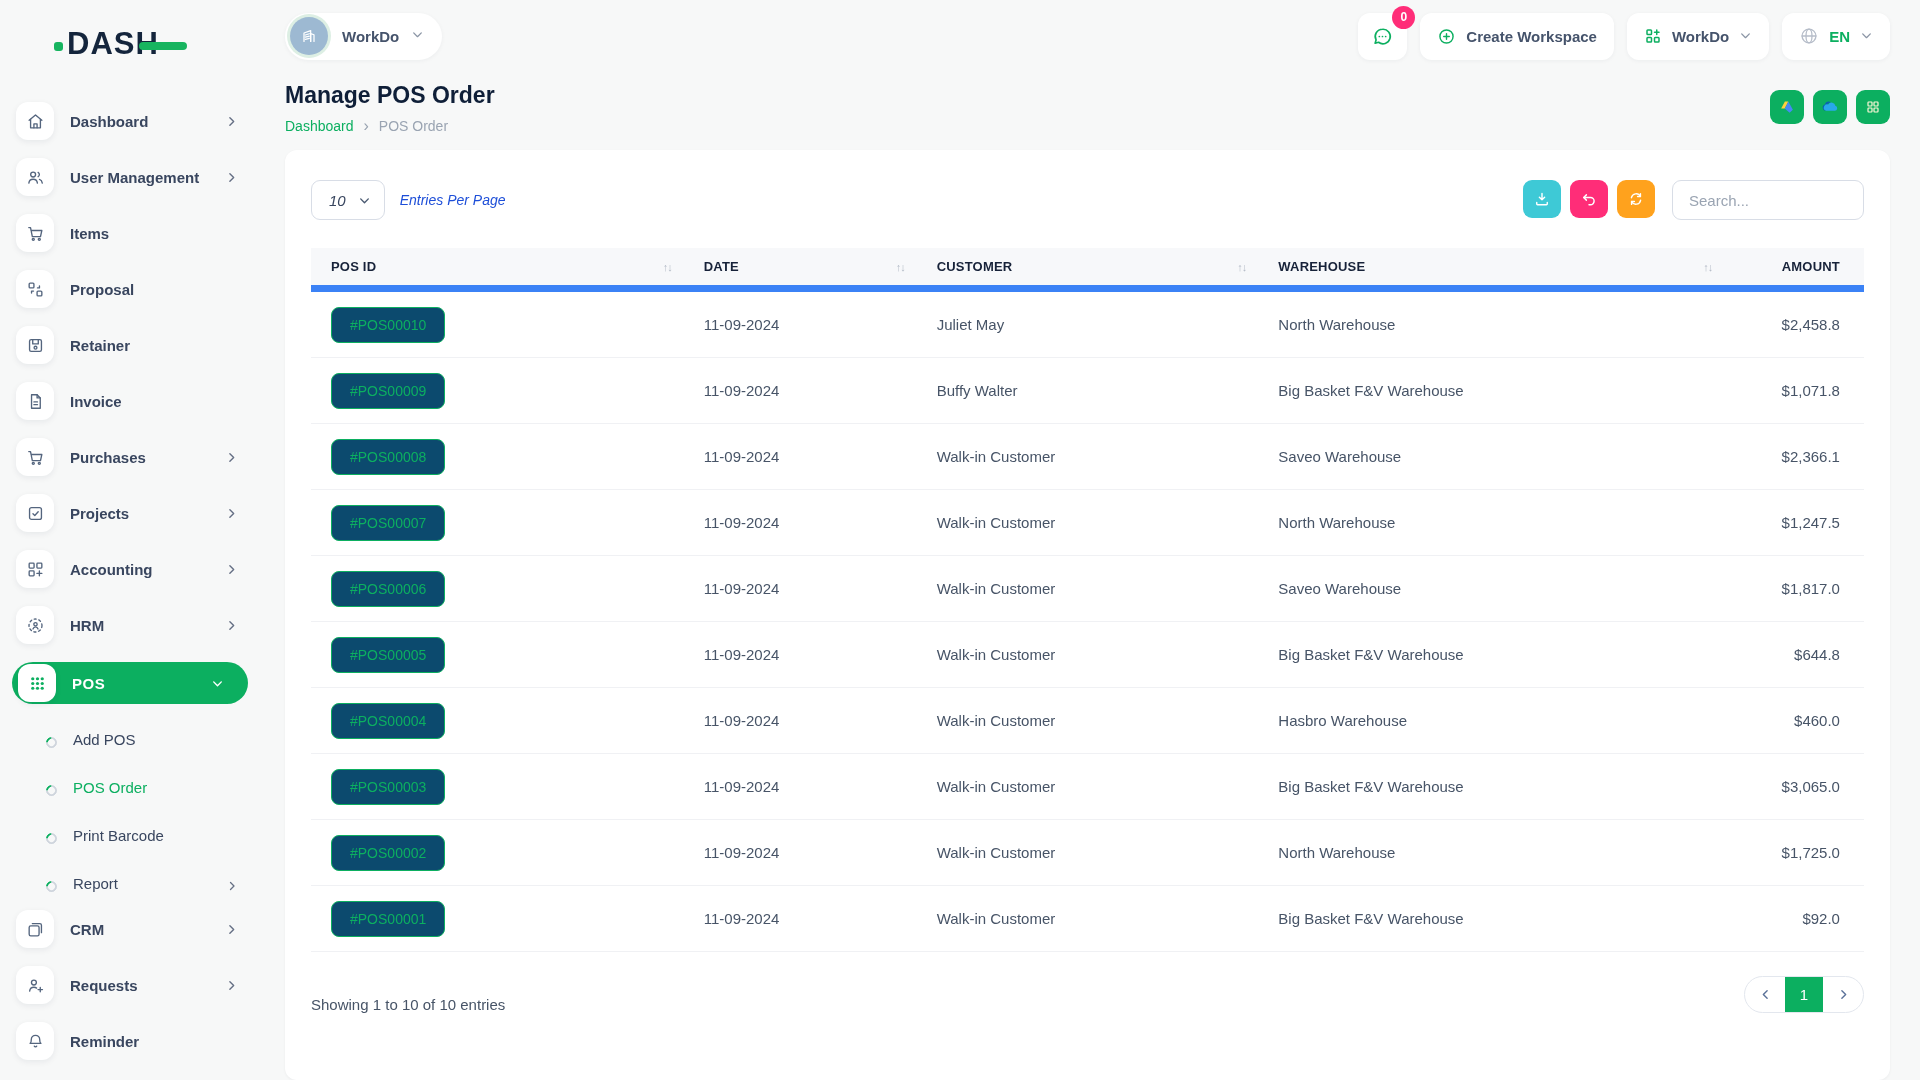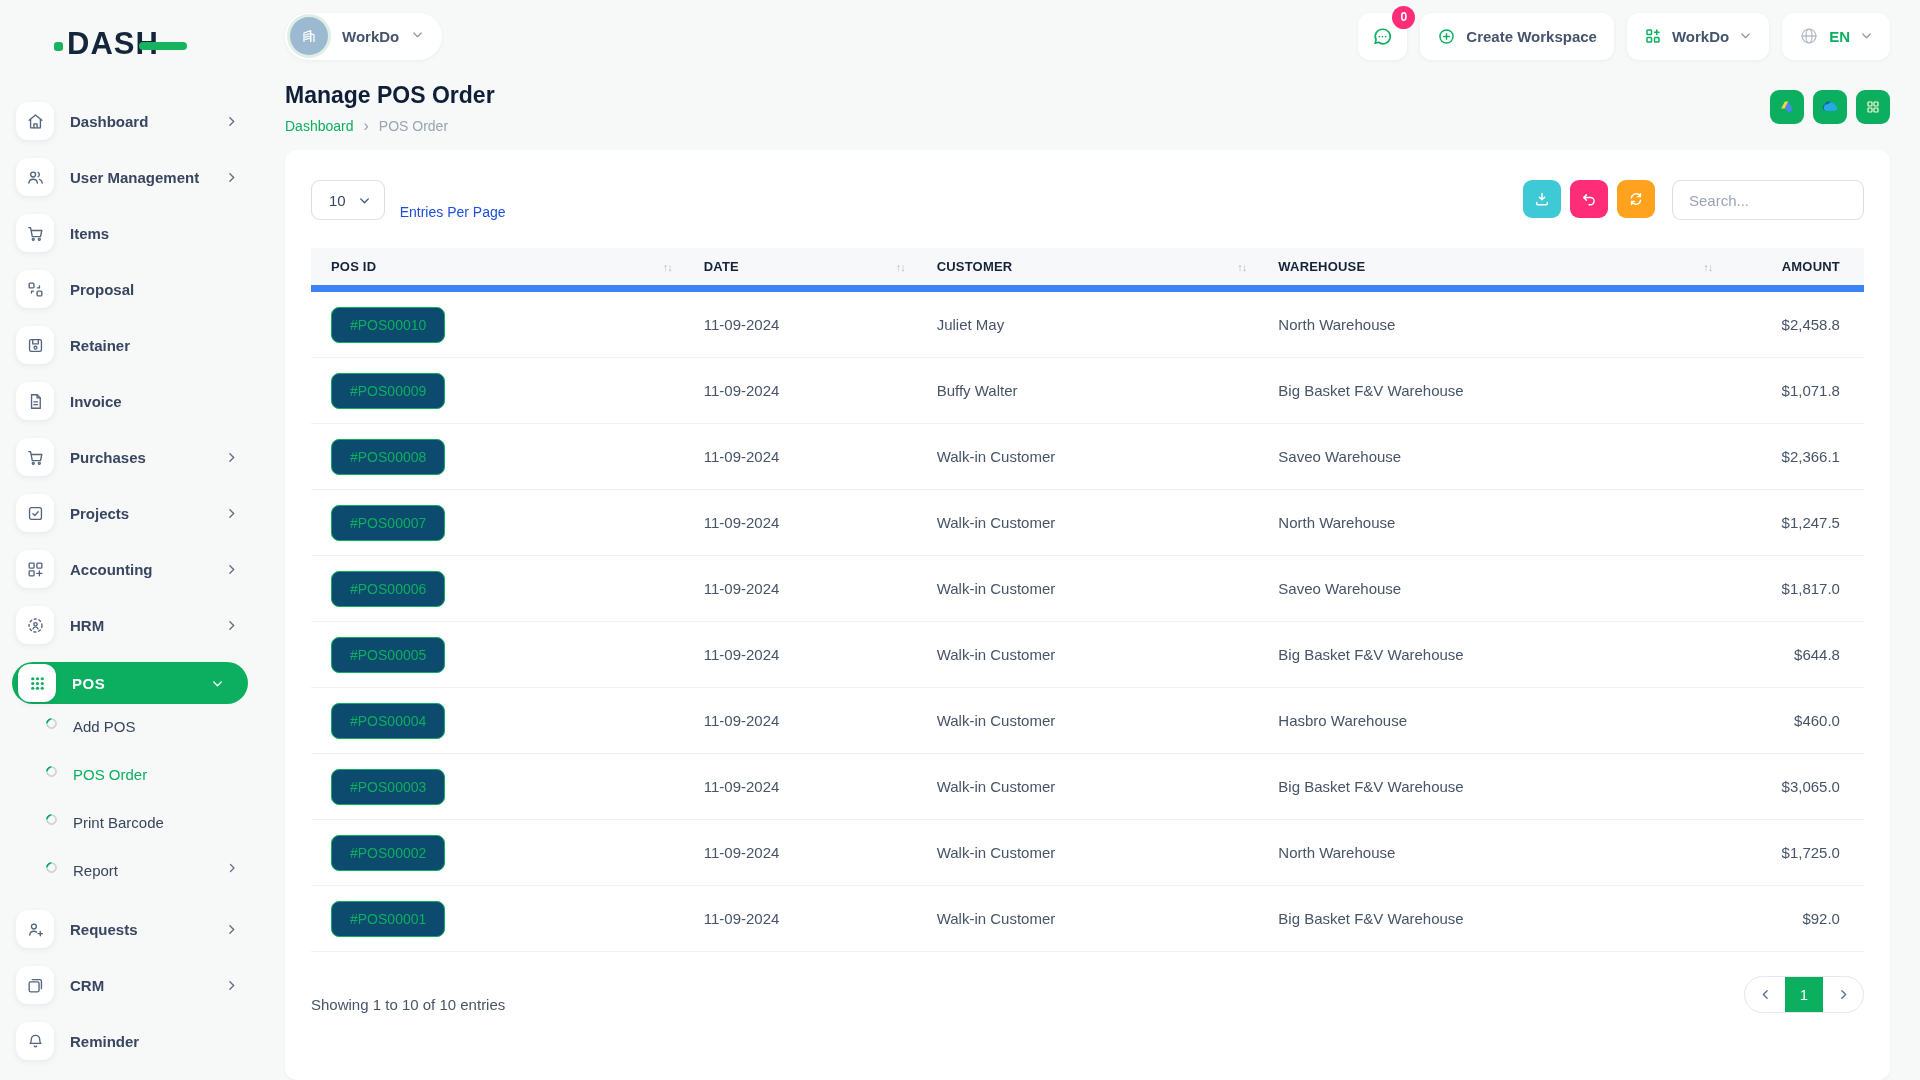--- a/index.html
+++ b/index.html
@@ -21,21 +21,21 @@
   .nav-item { display:flex; align-items:center; height:38px; margin-bottom:18px; cursor:pointer; }
   .nav-ic { width:38px; height:38px; background:#ffffff; border-radius:12px; box-shadow:0 2px 6px rgba(20,30,50,.07);
             display:flex; align-items:center; justify-content:center; flex:none; }
   .nav-label { margin-left:16px; font-size:15px; font-weight:600; color:#39465f; flex:1; }
   .nav-chev { margin-right:10px; display:flex; }
 
   .nav-item.active { background:#0caf60; height:42px; border-radius:26px; padding:0 14px 0 6px;
                      margin-left:-4px; margin-bottom:14px; }
   .nav-item.active .nav-label { color:#ffffff; font-weight:700; letter-spacing:.5px; }
 
-  .sub-item { display:flex; align-items:flex-start; height:30px; margin-bottom:18px; padding-left:30px; cursor:pointer; }
+  .sub-item { display:flex; align-items:flex-end; height:30px; margin-bottom:18px; padding-left:30px; cursor:pointer; }
   .bullet { width:11px; height:11px; border:2.5px solid #cfd5dd; border-top-color:#0caf60; border-radius:50%;
             transform:rotate(-45deg); flex:none; }
   .sub-label { margin-left:16px; font-size:15px; font-weight:500; color:#39465f; flex:1; }
   .sub-item.active .sub-label { color:#0caf60; }
 
   
   .main { flex:1; display:flex; flex-direction:column; padding:0 30px 0 25px; min-width:0; }
 
   .topbar { height:62px; display:flex; align-items:center; justify-content:space-between; padding-top:10px; }
   .ws-pill { display:flex; align-items:center; background:#ffffff; border-radius:24px; height:47px;
@@ -63,21 +63,21 @@
   .crumb-cur { color:#9aa4b2; }
   .head-actions { display:flex; gap:9px; margin-top:8px; }
   .ha-btn { width:34px; height:34px; border-radius:9px; background:#0caf60; display:flex; align-items:center;
             justify-content:center; cursor:pointer; }
 
   
   .card { background:#ffffff; border-radius:12px; margin-top:16px; padding:30px 26px 20px 26px; flex:1;
           box-shadow:0 1px 3px rgba(16,24,40,.05); display:flex; flex-direction:column; }
 
   .controls { display:flex; align-items:center; justify-content:space-between; margin-bottom:28px; }
-  .left-controls { display:flex; align-items:flex-end; gap:15px; }
+  .left-controls { display:flex; align-items:center; gap:15px;font-style:italic; }
   .select { display:flex; align-items:center; gap:12px; border:1px solid #d8dde6; border-radius:9px; height:40px;
             padding:0 13px 0 17px; font-size:15px; color:#39465f; cursor:pointer; background:#fff; }
   .entries-label { font-size:14px; font-weight:500; color:#1d4ed8; }
   .right-controls { display:flex; align-items:flex-start; gap:9px; }
   .sq-btn { width:38px; height:38px; border-radius:9px; display:flex; align-items:center; justify-content:center; cursor:pointer; }
   .sq-teal { background:#3ec9d6; }
   .sq-pink { background:#ff2d78; }
   .sq-orange { background:#ffa21d; }
   .search { width:192px; height:40px; border:1px solid #d8dde6; border-radius:9px; padding:0 16px; font-size:15px;
             color:#475467; margin-left:8px; outline:none; background:#fff; }
@@ -301,41 +301,41 @@
               <svg width="12" height="12" viewBox="0 0 24 24" fill="none" stroke="#667085" stroke-width="2.6" stroke-linecap="round" stroke-linejoin="round">
                 <path d="M9 5l7 7-7 7"></path>
               </svg>
             </span>
         </div>
       </div>
 
       <div class="nav-item">
         <span class="nav-ic">
           <svg width="19" height="19" viewBox="0 0 24 24" fill="none" stroke="#54657e" stroke-width="1.7" stroke-linecap="round" stroke-linejoin="round">
+              <rect x="4" y="7.5" width="12.5" height="12.5" rx="2"></rect>
+              <path d="M8 4.5h9.5a2 2 0 0 1 2 2V16"></path>
+            </svg>
+        </span>
+        <span class="nav-label">CRM</span>
+        <span class="nav-chev">
+            <svg width="13" height="13" viewBox="0 0 24 24" fill="none" stroke="#667085" stroke-width="2.6" stroke-linecap="round" stroke-linejoin="round">
+              <path d="M9 5l7 7-7 7"></path>
+            </svg>
+          </span>
+      </div>
+
+      <div class="nav-item">
+        <span class="nav-ic">
+          <svg width="19" height="19" viewBox="0 0 24 24" fill="none" stroke="#54657e" stroke-width="1.7" stroke-linecap="round" stroke-linejoin="round">
               <circle cx="10" cy="8.3" r="3.1"></circle>
               <path d="M4.6 19c.4-3 2.6-4.8 5.4-4.8 1.3 0 2.5.4 3.4 1.1"></path>
               <path d="M18 14.5v5.5M15.2 17.2h5.6"></path>
             </svg>
         </span>
         <span class="nav-label">Requests</span>
-        <span class="nav-chev">
-            <svg width="13" height="13" viewBox="0 0 24 24" fill="none" stroke="#667085" stroke-width="2.6" stroke-linecap="round" stroke-linejoin="round">
-              <path d="M9 5l7 7-7 7"></path>
-            </svg>
-          </span>
-      </div>
-
-      <div class="nav-item">
-        <span class="nav-ic">
-          <svg width="19" height="19" viewBox="0 0 24 24" fill="none" stroke="#54657e" stroke-width="1.7" stroke-linecap="round" stroke-linejoin="round">
-              <rect x="4" y="7.5" width="12.5" height="12.5" rx="2"></rect>
-              <path d="M8 4.5h9.5a2 2 0 0 1 2 2V16"></path>
-            </svg>
-        </span>
-        <span class="nav-label">CRM</span>
         <span class="nav-chev">
             <svg width="13" height="13" viewBox="0 0 24 24" fill="none" stroke="#667085" stroke-width="2.6" stroke-linecap="round" stroke-linejoin="round">
               <path d="M9 5l7 7-7 7"></path>
             </svg>
           </span>
       </div>
 
       <div class="nav-item">
         <span class="nav-ic">
           <svg width="19" height="19" viewBox="0 0 24 24" fill="none" stroke="#54657e" stroke-width="1.7" stroke-linecap="round" stroke-linejoin="round">

